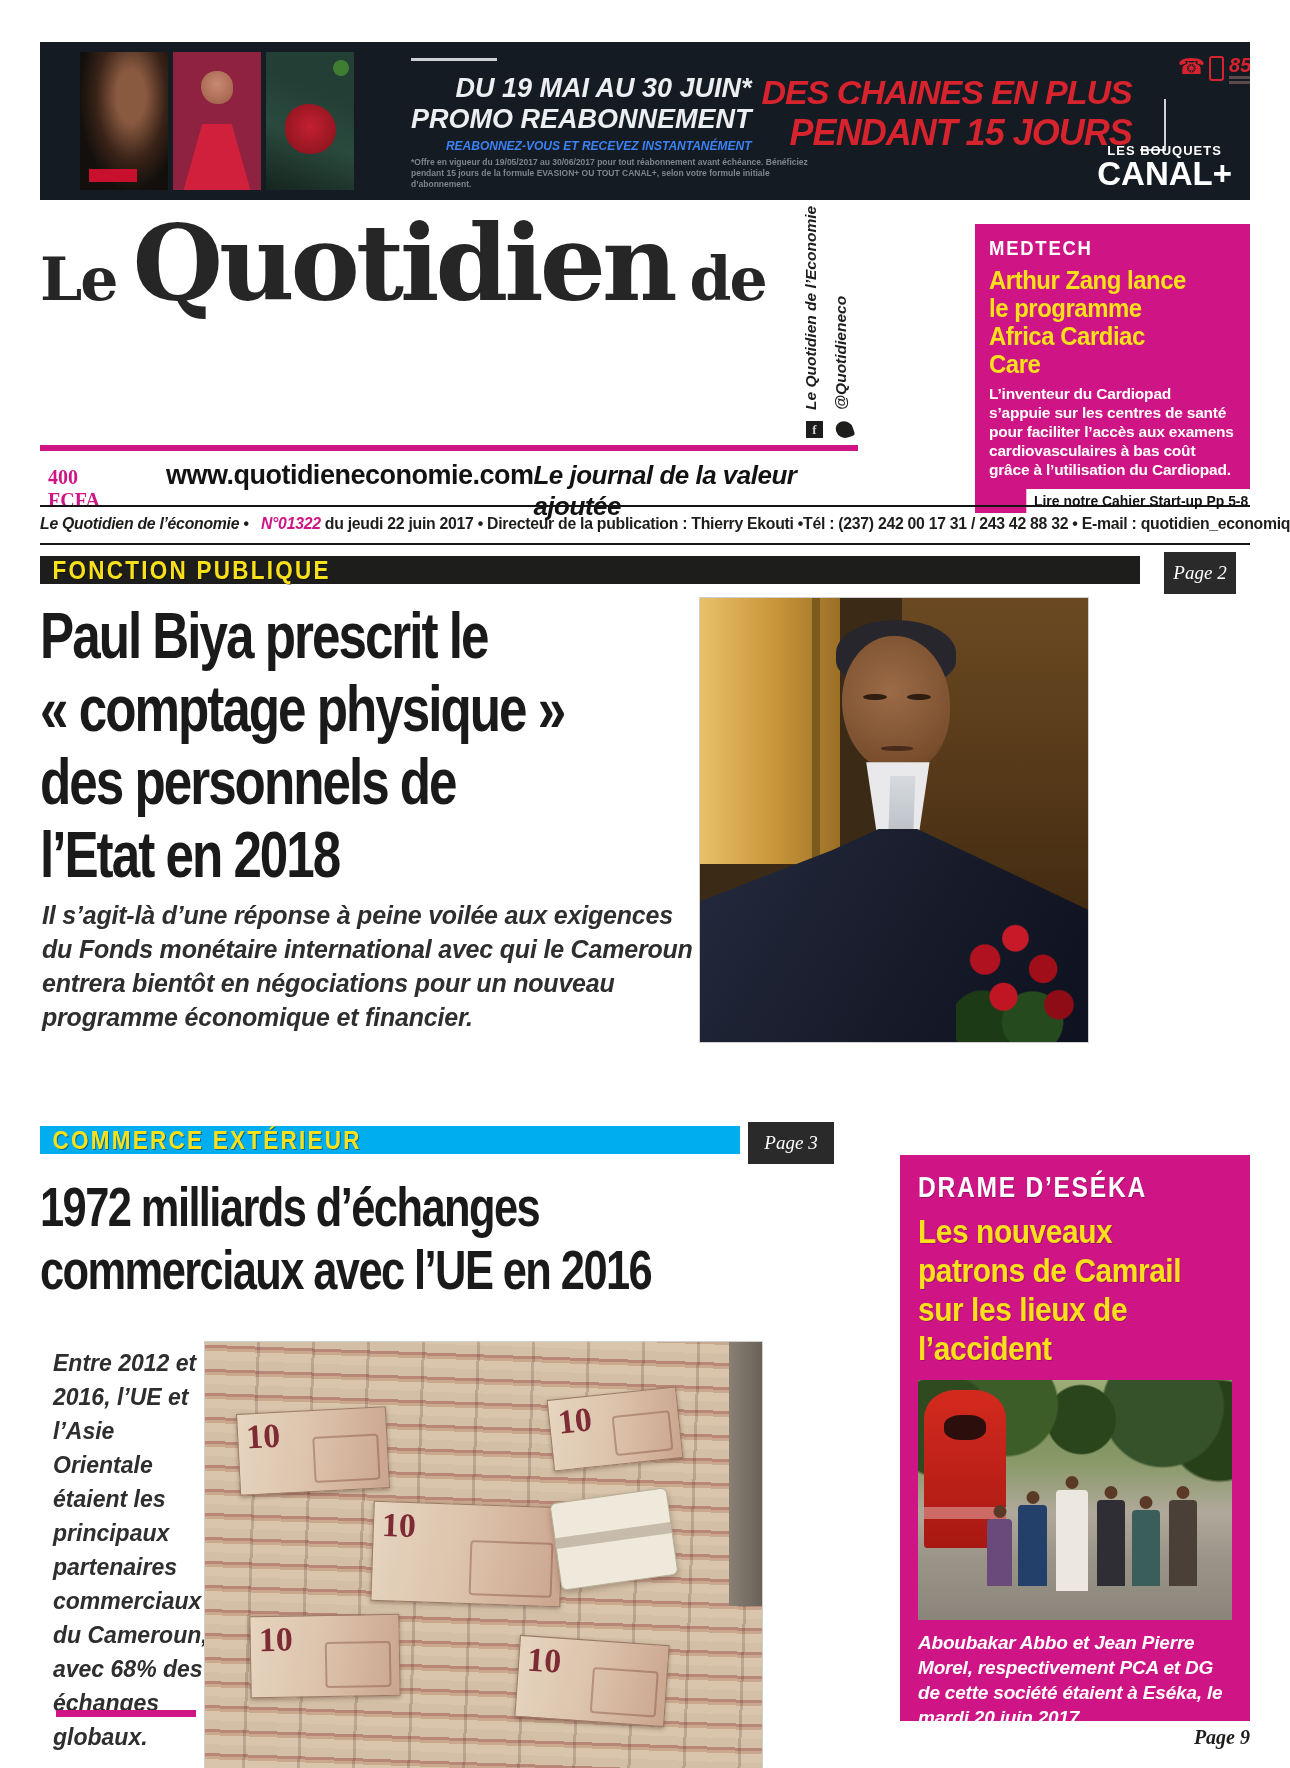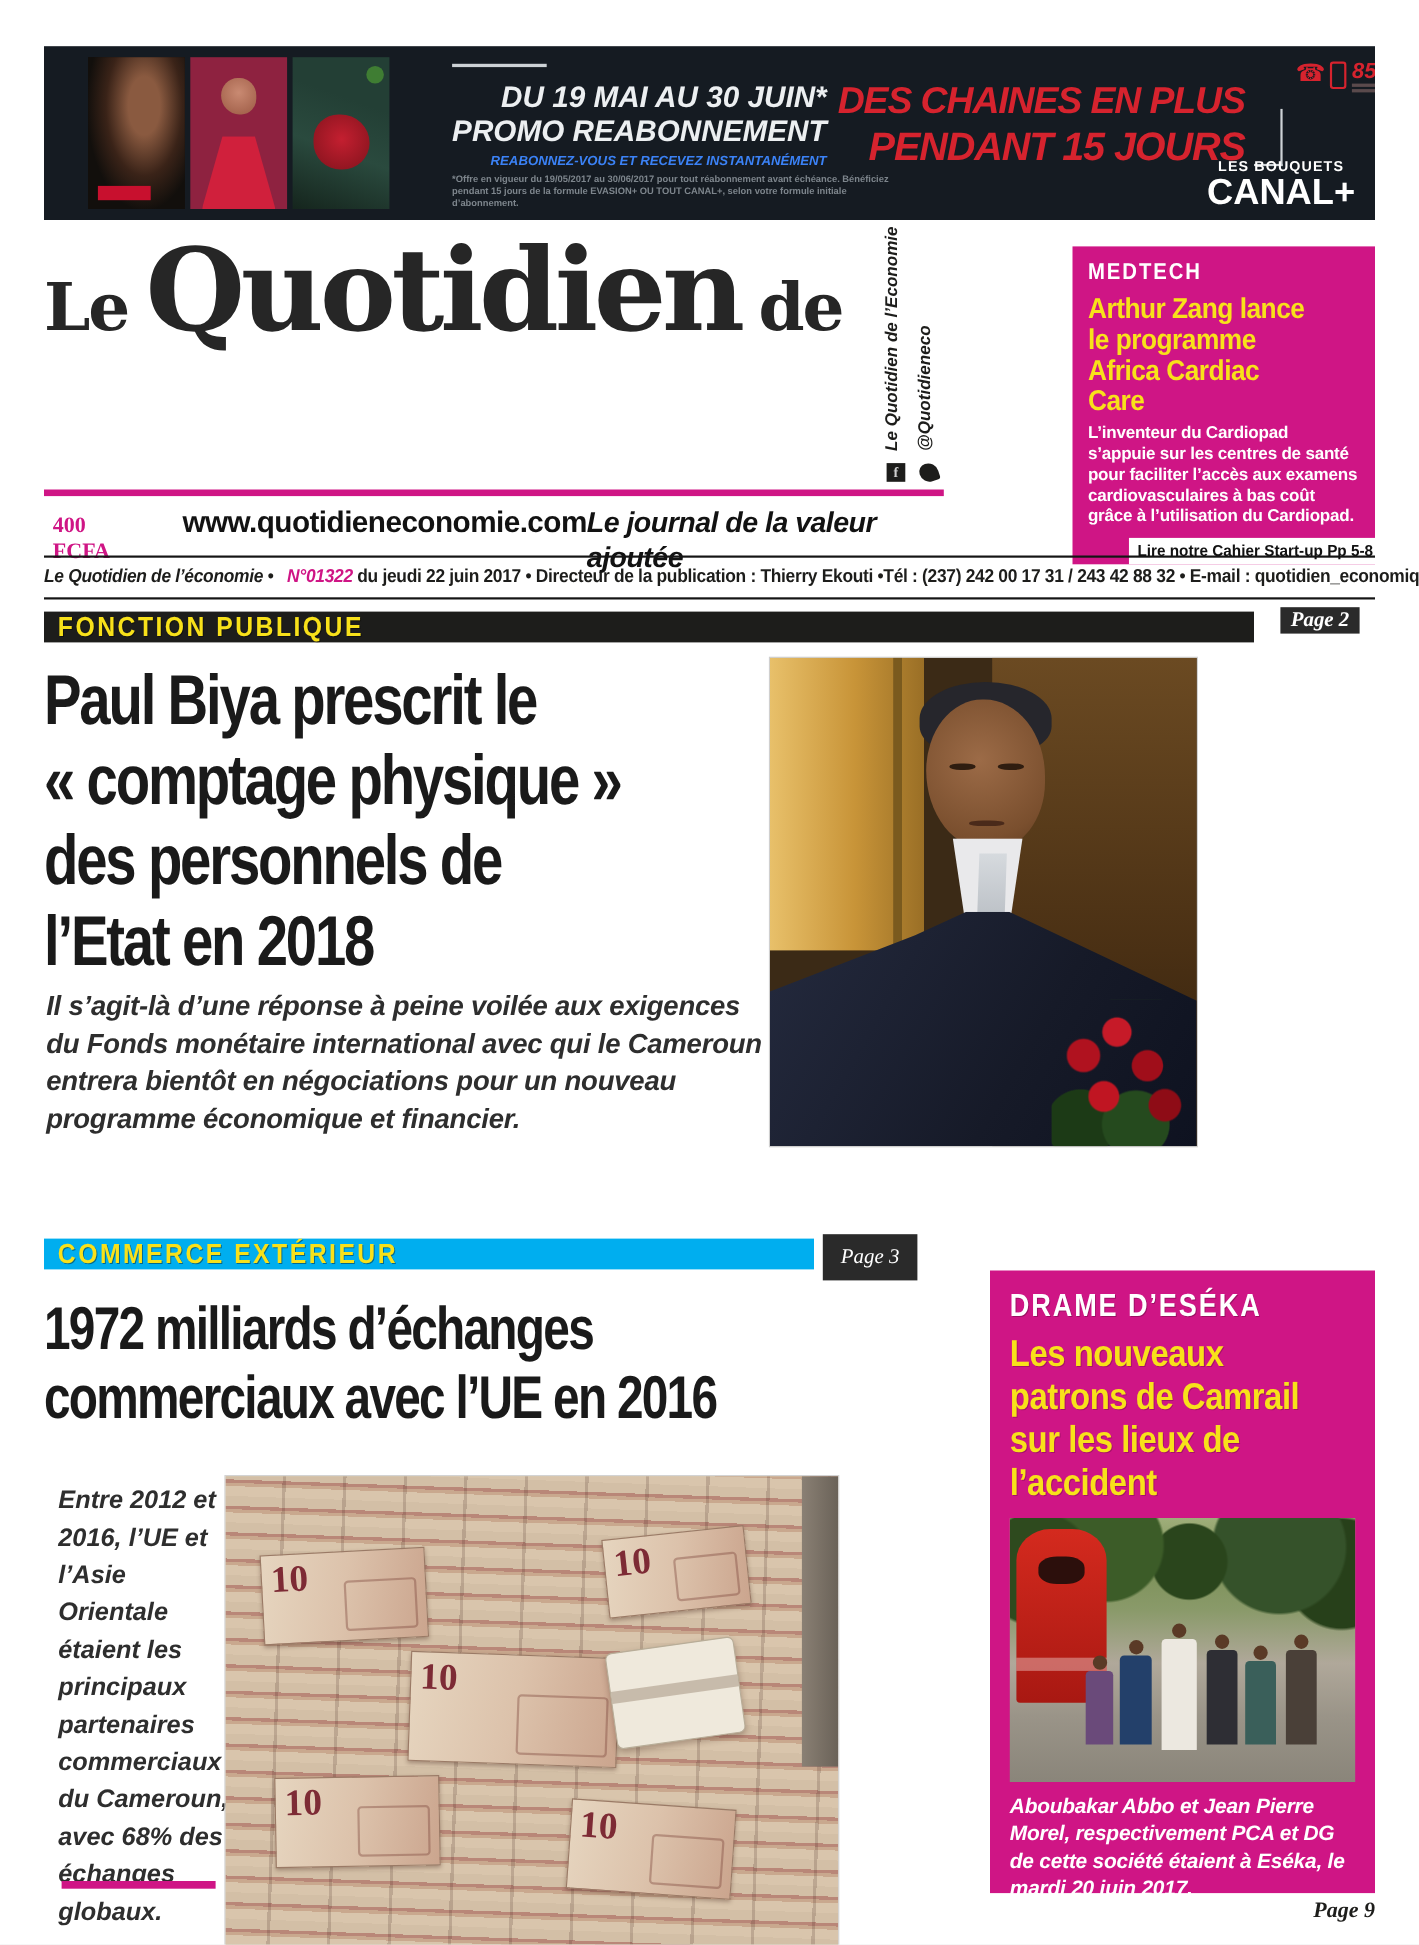--- a/index.html
+++ b/index.html
@@ -76,21 +76,21 @@
   .info-inner { white-space:nowrap; transform:scaleX(.93); transform-origin:0 50%; font-size:17px; font-weight:bold; color:#1d1d1b; letter-spacing:-0.3px; }
   .info-paper { font-style:italic; }
   .info-issue { color:#cf1585; font-style:italic; }
 
   
   .bar { position:absolute; height:28px; display:flex; align-items:center; }
   .bar-fp { left:40px; top:556px; width:1100px; background:#1d1d1b; }
   .bar-ce { left:40px; top:1126px; width:700px; background:#00aeef; }
   .bar-label { color:#f8e11a; font-weight:bold; font-size:25px; letter-spacing:2.5px; padding-left:14px; white-space:nowrap; transform:scaleX(.9); transform-origin:0 50%; text-shadow:1px 1px 0 rgba(0,0,0,.4); }
   .page-box { position:absolute; background:#2a2a2a; color:#fff; font-family:"Liberation Serif",serif; font-style:italic; font-size:19px; display:flex; align-items:center; justify-content:center; }
-  .page2 { left:1164px; top:552px; width:72px; height:24px;font-weight:bold; }
+  .page2 { left:1164px; top:552px; width:72px; height:42px; }
   .page3 { left:748px; top:1122px; width:86px; height:42px; }
 
   
   .headline { position:absolute; left:40px; top:600px; width:690px; }
   .headline div { font-size:64px; line-height:73px; font-weight:bold; color:#1a1a1a; letter-spacing:-2.5px; white-space:nowrap; transform:scaleX(.8); transform-origin:0 50%; }
   .standfirst { position:absolute; left:42px; top:898px; width:655px; font-size:25px; line-height:34px; font-weight:bold; font-style:italic; color:#2e2e2e; letter-spacing:-0.2px; }
 
   .biya { position:absolute; left:700px; top:598px; width:388px; height:444px; overflow:hidden; background:#3b2a16; outline:1px solid #cfcfcf; }
   .b-frame { position:absolute; left:0; top:0; width:36%; height:60%; background:linear-gradient(90deg,#e8c06a,#c89438 55%,#9a6f26); }
   .b-frame::after { content:""; position:absolute; right:14%; top:0; height:100%; width:6%; background:#7a5a1e; }

